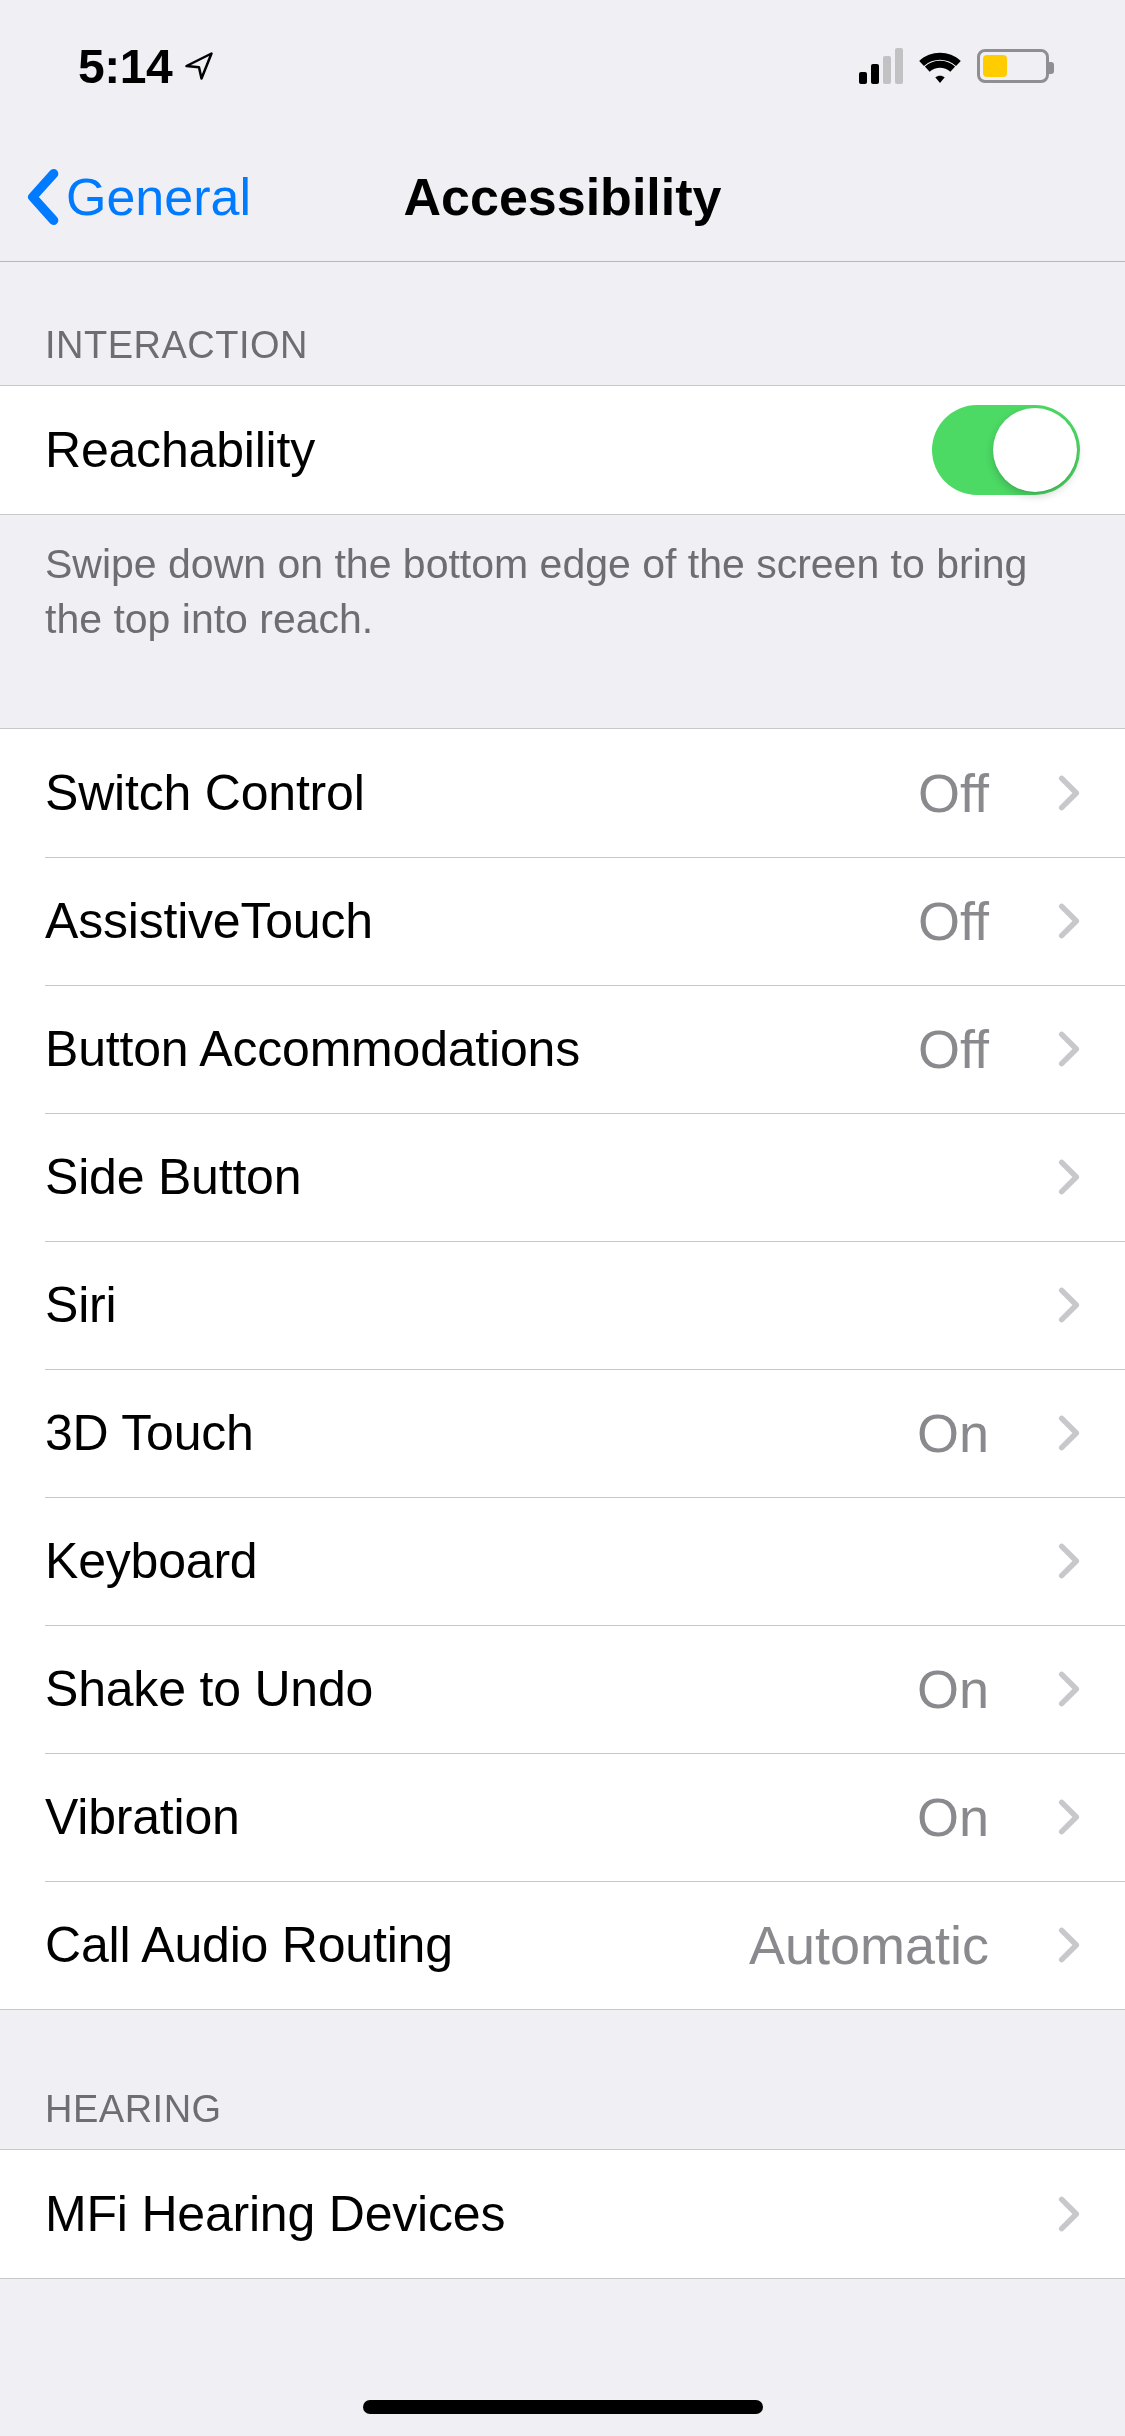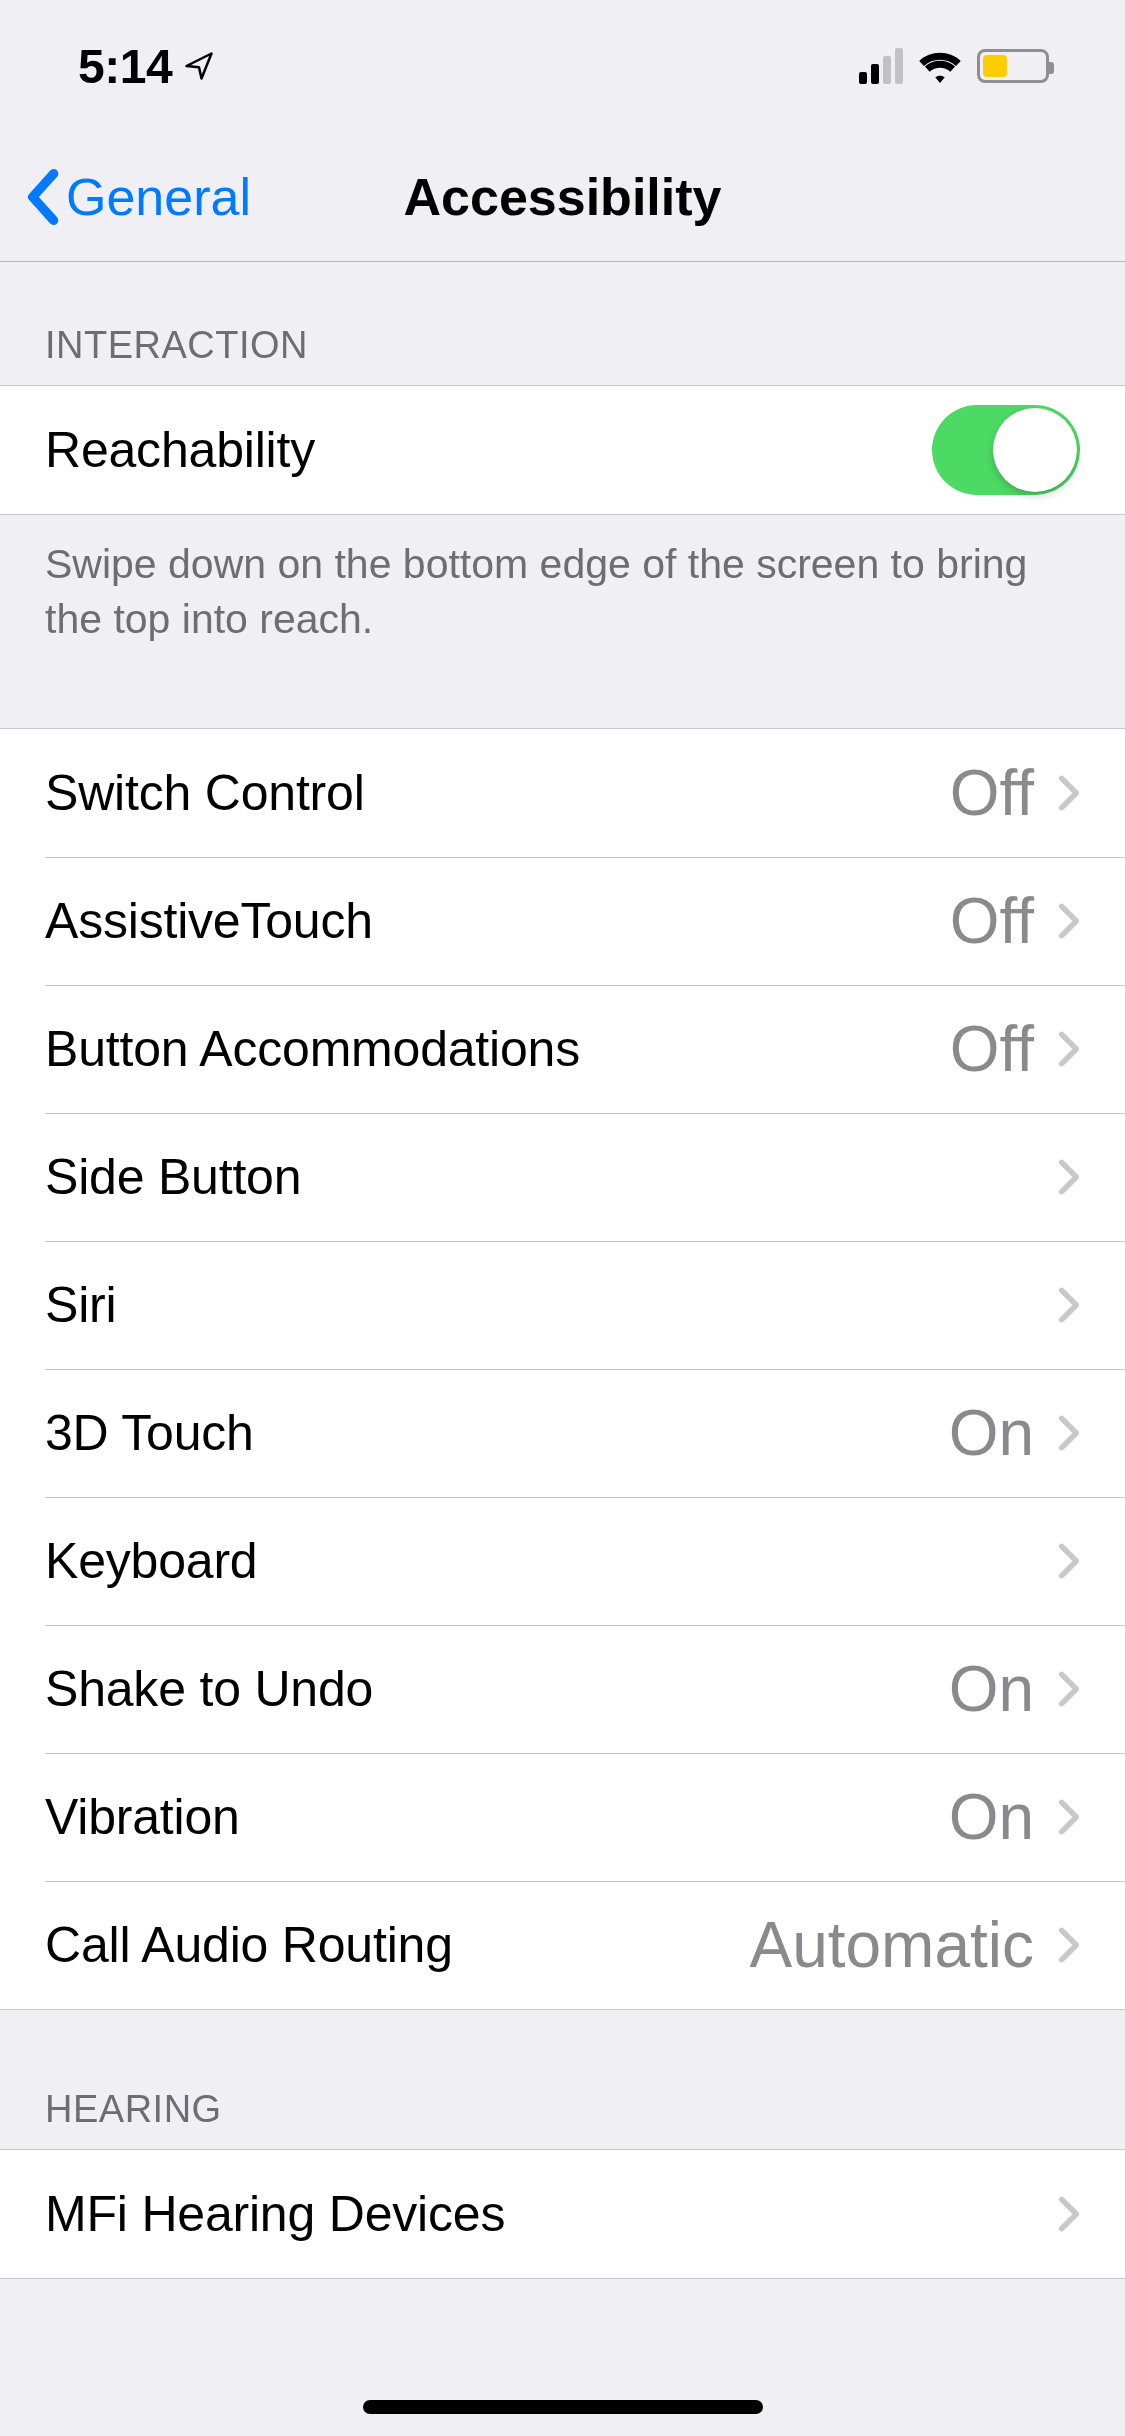--- a/index.html
+++ b/index.html
@@ -22,24 +22,24 @@
     .nav-bar { height: 130px; display: flex; align-items: center; position: relative; border-bottom: 1px solid #b7b7ba; padding: 0 24px; }
     .nav-back { display: flex; align-items: center; gap: 6px; color: #007aff; font-size: 52px; font-weight: 400; }
     .nav-title { position: absolute; left: 50%; transform: translateX(-50%); font-size: 52px; font-weight: 600; color: #000; }
 
     
     .section-header { padding: 62px 45px 18px; font-size: 38px; color: #6d6d72; letter-spacing: 0.5px; text-transform: uppercase; }
     .section-footer { padding: 22px 45px 28px; font-size: 41px; color: #6d6d72; line-height: 1.35; }
 
     
     .group { background: #fff; border-top: 1px solid #c8c7cc; border-bottom: 1px solid #c8c7cc; }
-    .row { display: flex; align-items: center; min-height: 128px; padding: 11px 45px; position: relative; background: #fff; }
+    .row { display: flex; align-items: center; min-height: 128px; padding: 11px 45px; position: relative; background: #fff; gap: 45px; }
     .row + .row::before { content: ""; position: absolute; top: 0; left: 45px; right: 0; height: 1px; background: #c8c7cc; }
     .row-label { font-size: 50px; color: #000; flex: 1 1 auto; letter-spacing: -0.2px; }
-    .row-value { font-size: 64px; color: #8a8a8e; margin-right: 24px; }
+    .row-value { font-size: 54px; color: #8a8a8e; margin-right: 24px; }
     .chevron { flex: 0 0 auto; }
 
     
     .switch { width: 148px; height: 90px; border-radius: 45px; position: relative; flex: 0 0 auto; }
     .switch-on { background: #4cd964; }
     .switch-off { background: #fff; border: 3px solid #e5e5ea; }
     .knob { position: absolute; top: 3px; width: 84px; height: 84px; background: #fff; border-radius: 50%; box-shadow: 0 4px 8px rgba(0,0,0,0.18), 0 1px 1px rgba(0,0,0,0.08); }
     .switch-on .knob { right: 3px; }
     .switch-off .knob { left: 0; top: 0; }
 

